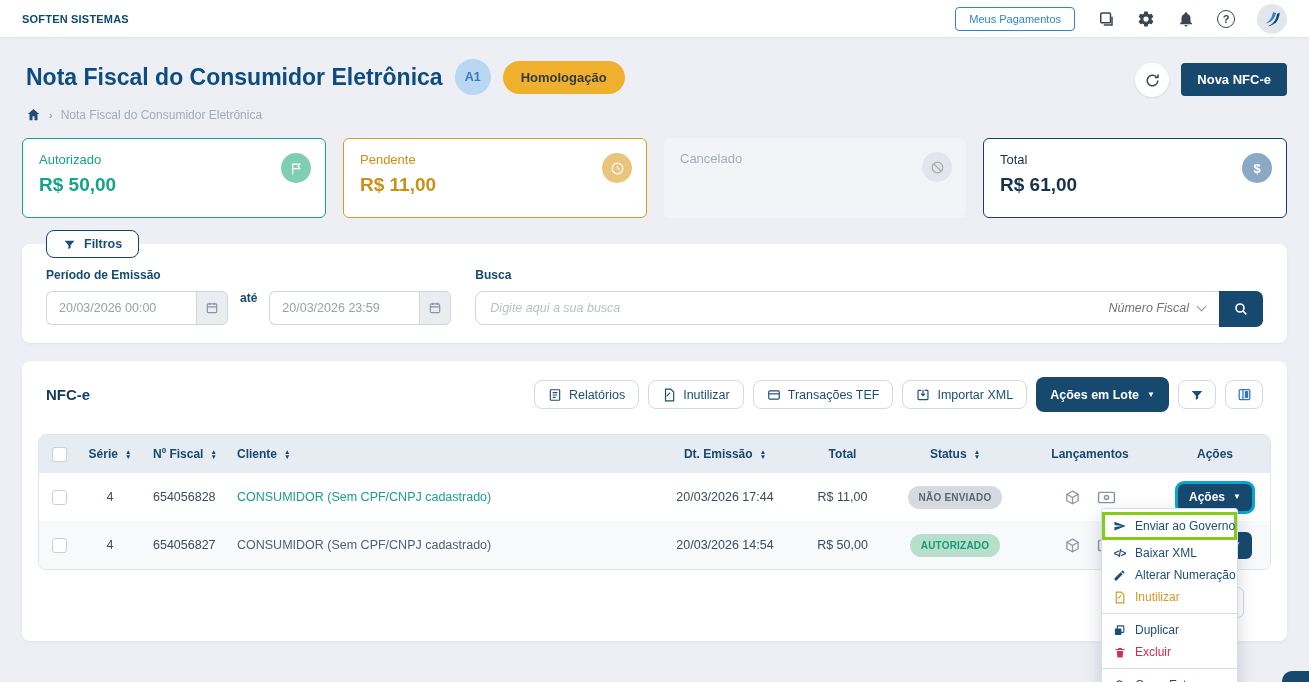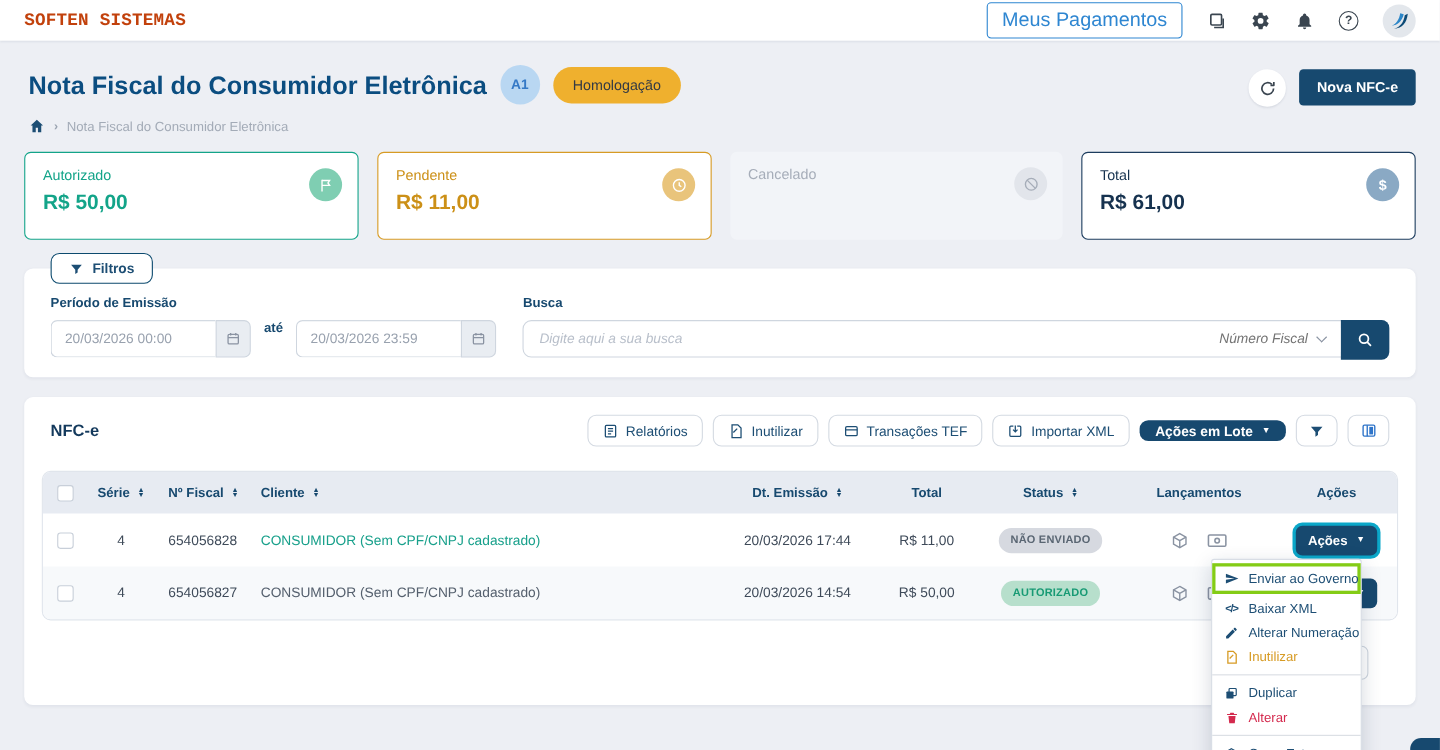--- a/index.html
+++ b/index.html
@@ -13,25 +13,25 @@
   }
   svg { display:block; }
 
   
   .topbar {
     height:37px; background:#fff; display:flex; align-items:center;
     justify-content:space-between; padding:0 22px;
     box-shadow:0 1px 2px rgba(30,50,80,.08);
     position:relative; z-index:5;
   }
-  .brand { font-size:16px; font-weight:bold; color:#c2410c; letter-spacing:.2px;font-family:Liberation Mono, monospace; }
+  .brand { font-size:11px; font-weight:bold; color:#0c4a6e; letter-spacing:.2px; }
   .topbar-right { display:flex; align-items:center; gap:22px; }
   .payments-btn {
     border:1px solid #2e86d1; color:#2e86d1; background:#fff;
-    font-size:18px; padding:5px 13px; border-radius:4px; cursor:pointer;
+    font-size:11px; padding:5px 13px; border-radius:4px; cursor:pointer;
     font-family:inherit;
   }
   .tb-icon { color:#3a4550; width:18px; height:18px; cursor:pointer; }
   .help-circle {
     width:18px; height:18px; border:1.6px solid #3a4550; border-radius:50%;
     display:flex; align-items:center; justify-content:center;
     font-size:11px; font-weight:bold; color:#3a4550; cursor:pointer;
   }
   .avatar {
     width:30px; height:30px; border-radius:50%; background:#e3e7ec;
@@ -42,21 +42,21 @@
   
   .page-head { padding:22px 22px 0 26px; display:flex; justify-content:space-between; }
   .title-row { display:flex; align-items:center; gap:12px; }
   .page-title { font-size:23px; font-weight:bold; color:#0b4d80; }
   .badge-a1 {
     background:#b9d7f2; color:#3579c6; width:36px; height:36px; border-radius:50%;
     display:flex; align-items:center; justify-content:center;
     font-size:12.5px; font-weight:bold;
   }
   .badge-env {
-    background:#efb02e; color:#333a45; font-size:13px; font-weight:normal;
+    background:#efb02e; color:#333a45; font-size:13px; font-weight:bold;
     padding:9px 18px; border-radius:18px;
   }
   .breadcrumb { display:flex; align-items:center; gap:8px; margin-top:12px; }
   .bc-text { color:#a3abb7; font-size:12px; }
   .bc-sep { color:#9aa3b0; font-size:11px; font-weight:bold; }
   .head-actions { display:flex; align-items:flex-start; gap:12px; padding-top:4px; }
   .refresh-btn {
     width:34px; height:34px; border-radius:50%; background:#fff; border:none;
     display:flex; align-items:center; justify-content:center; cursor:pointer;
     color:#3a4550; box-shadow:0 1px 2px rgba(30,50,80,.12);
@@ -148,21 +148,21 @@
   .section-head { display:flex; align-items:center; justify-content:space-between; padding:0 8px 0 8px; }
   .section-title { font-size:15px; font-weight:bold; color:#13395c; }
   .toolbar { display:flex; align-items:center; gap:9px; }
   .tool-btn {
     display:flex; align-items:center; gap:7px; background:#fff;
     border:1px solid #d4dae2; border-radius:8px; height:29px; padding:0 13px;
     font-size:12.5px; color:#1d4e74; cursor:pointer; font-family:inherit;
   }
   .batch-btn {
     display:flex; align-items:center; gap:8px; background:#17496f; color:#fff;
-    border:none; border-radius:8px; height:19px; padding:0 14px;
+    border:none; border-radius:8px; height:35px; padding:0 14px;
     font-size:12.5px; font-weight:bold; cursor:pointer; font-family:inherit;
   }
   .icon-btn {
     width:38px; height:29px; background:#fff; border:1px solid #d4dae2; border-radius:8px;
     display:flex; align-items:center; justify-content:center; cursor:pointer;
   }
   .tri-down { font-size:8px; line-height:1; }
 
   .grid { border:1px solid #e0e5ec; border-radius:8px; margin-top:22px; overflow:hidden; }
   .g-row { display:flex; align-items:center; height:48px; font-size:12.5px; background:#fff; }
@@ -603,21 +603,21 @@
         </svg>
     </span>
     <span>Duplicar</span>
   </div>
   <div class="menu-item red">
     <span class="mi-ic">
       <svg width="12" height="13" viewBox="0 0 24 24" fill="#d42a4e">
           <path d="M9 3h6l1 2h5v2H3V5h5zM5.5 9h13L17 22H7z"></path>
         </svg>
     </span>
-    <span>Alterar</span>
+    <span>Excluir</span>
   </div>
   <div class="menu-div"></div>
   <div class="menu-item">
     <span class="mi-ic">
       <svg width="13" height="13" viewBox="0 0 24 24" fill="none" stroke="#1d4e74" stroke-width="2">
           <path d="M12 3l8 4.5v9L12 21l-8-4.5v-9z"></path>
           <path d="M12 12l8-4.5M12 12L4 7.5M12 12v9"></path>
         </svg>
     </span>
     <span>Gerar Estoque</span>

